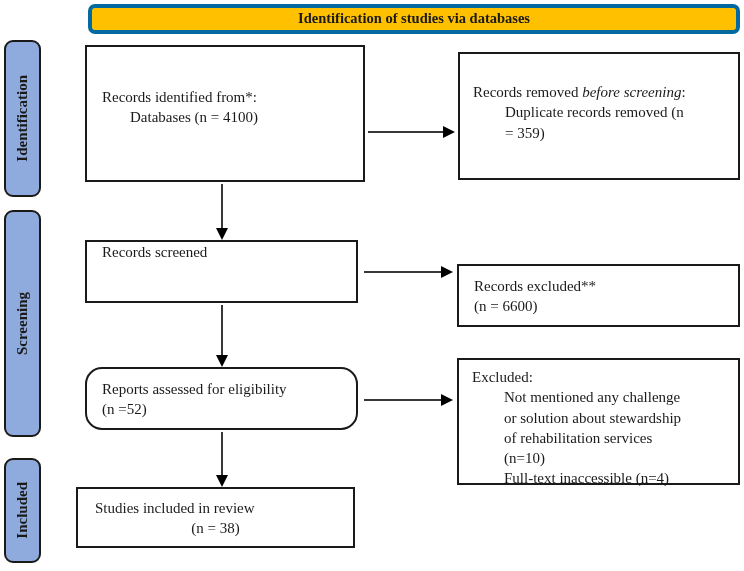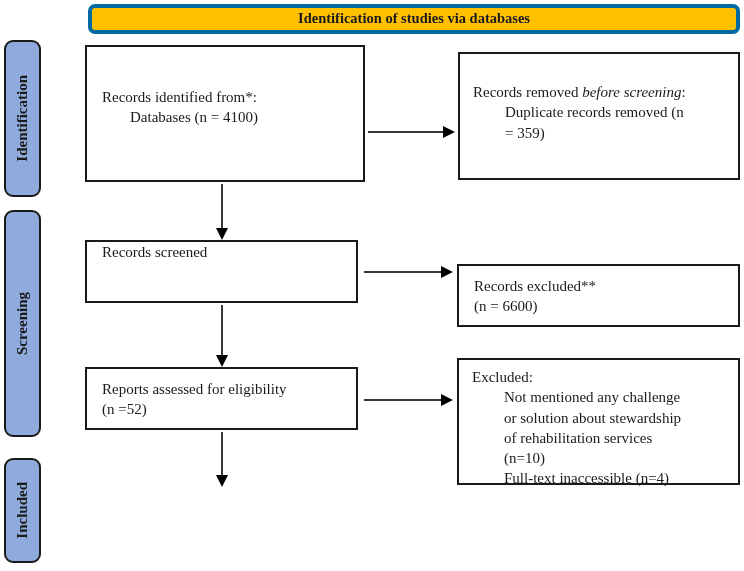--- a/index.html
+++ b/index.html
@@ -53,21 +53,21 @@
   .box {
     position: absolute;
     box-sizing: border-box;
     background: #ffffff;
     border: 2px solid #1a1a1a;
   }
   .box1 { left: 85px;  top: 45px;  width: 280px; height: 137px; padding: 40px 8px 16px 15px; }
   .box2 { left: 458px; top: 52px;  width: 282px; height: 128px; padding: 28px 8px 0 13px; }
   .box3 { left: 85px;  top: 240px; width: 273px; height: 63px;  padding: 0 8px 0 15px; }
   .box4 { left: 457px; top: 240px; width: 283px; height: 63px;  padding: 10px 8px 4px 15px; margin-top: 24px; }
-  .box5 { left: 85px;  top: 367px; width: 273px; height: 63px;  padding: 10px 8px 0 15px; }
+  .box5 { left: 85px;  top: 367px; width: 273px; height: 63px;  padding: 10px 8px 0 15px; border-radius: 17px; }
   .box6 { left: 457px; top: 358px; width: 283px; height: 127px; padding: 7px 0 0 13px;  }
   .box7 { left: 76px;  top: 487px; width: 279px; height: 61px;  padding: 9px 0 0 0; }
 
   .indent-sm { margin-left: 28px; }
   .indent-md { margin-left: 32px; }
   .multiline { white-space: pre-line; }
   .italic { font-style: italic; }
   .box7 .line1 { margin-left: 17px; }
   .box7 .line2 { text-align: center; }
 
@@ -147,20 +147,24 @@
 
   <div class="box box6">
     <div class="line">Excluded:</div>
     <div class="line indent-md multiline">Not mentioned any challenge
 or solution about stewardship
 of rehabilitation services
 (n=10)
 Full-text inaccessible (n=4)</div>
   </div>
 
+  <div class="box box7">
+    <div class="line line1">Studies included in review</div>
+    <div class="line line2">(n = 38)</div>
+  </div>
 
   <div class="arrow-h arrow-h1"></div>
   <div class="arrow-v arrow-v1"></div>
   <div class="arrow-h arrow-h2"></div>
   <div class="arrow-v arrow-v2"></div>
   <div class="arrow-h arrow-h3"></div>
   <div class="arrow-v arrow-v3"></div>
 
 </div>
 

